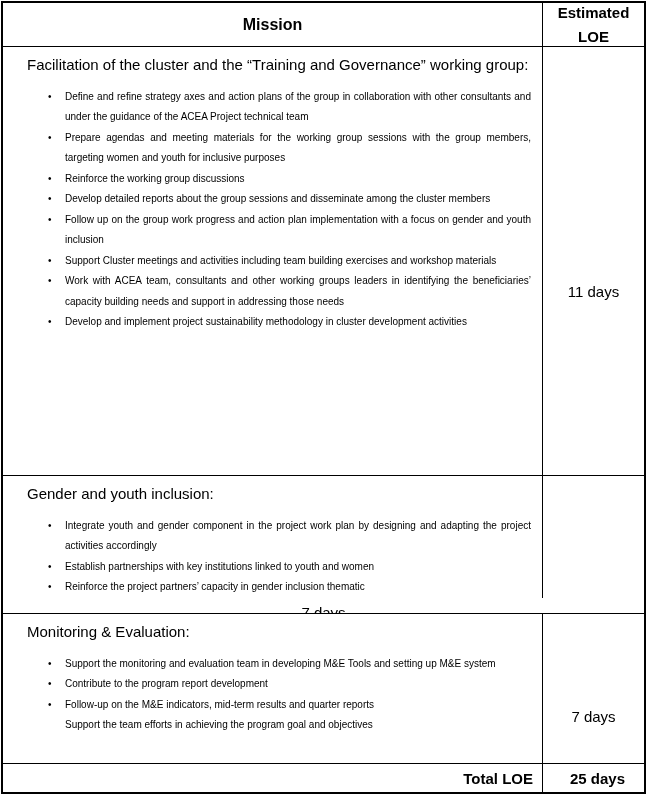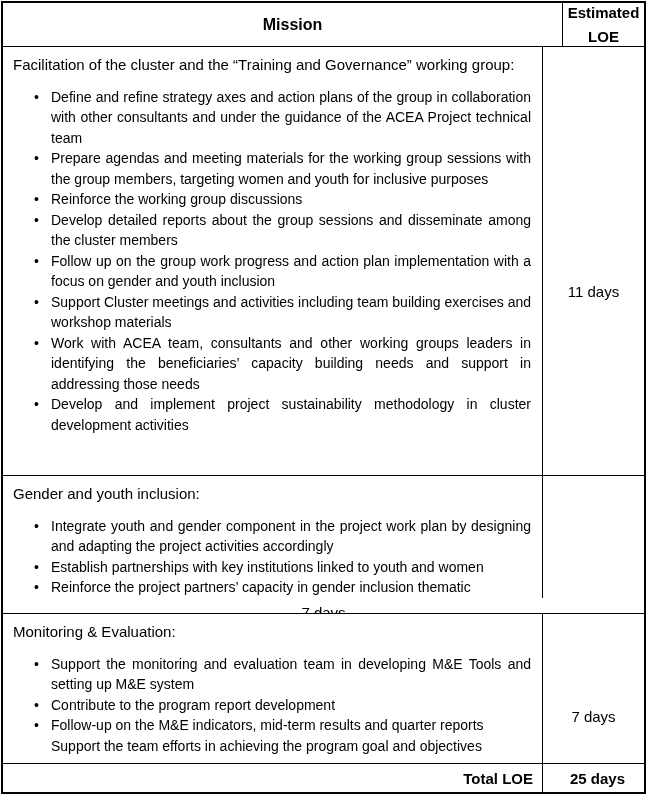--- a/index.html
+++ b/index.html
@@ -18,26 +18,26 @@
     width: 645px;
     border: 2px solid #000;
     box-sizing: border-box;
     background: #fff;
   }
   .row {
     display: flex;
     box-sizing: border-box;
     border-top: 1px solid #000;
   }
-  .header-row { border-top: none; height: 43px; margin-left: 20px; }
+  .header-row { border-top: none; height: 43px; }
   .cell { box-sizing: border-box; }
   .mission-cell {
     width: 540px;
     border-right: 1px solid #000;
-    padding: 8px 11px 0 10px;
+    padding: 8px 11px 0 24px;
     overflow: hidden;
   }
   .loe-cell {
     flex: 1;
     display: flex;
     align-items: center;
     justify-content: center;
     overflow: hidden;
     text-align: right;
   }
@@ -63,21 +63,21 @@
   .section-row.s2 { height: 150px; }
   .section-title {
     font-size: 15px;
     line-height: 20.5px;
     text-align: justify;
   }
   .bullet-list {
     margin: 11px 0 0 0;
     padding: 0 0 0 38px;
     list-style: none;
-    font-size: 14px;
+    font-size: 10px;
     line-height: 20.5px;
   }
   .bullet-item {
     position: relative;
     text-align: justify;
     white-space: pre-line;
   }
   .bullet-item::before {
     content: "\2022";
     position: absolute;

